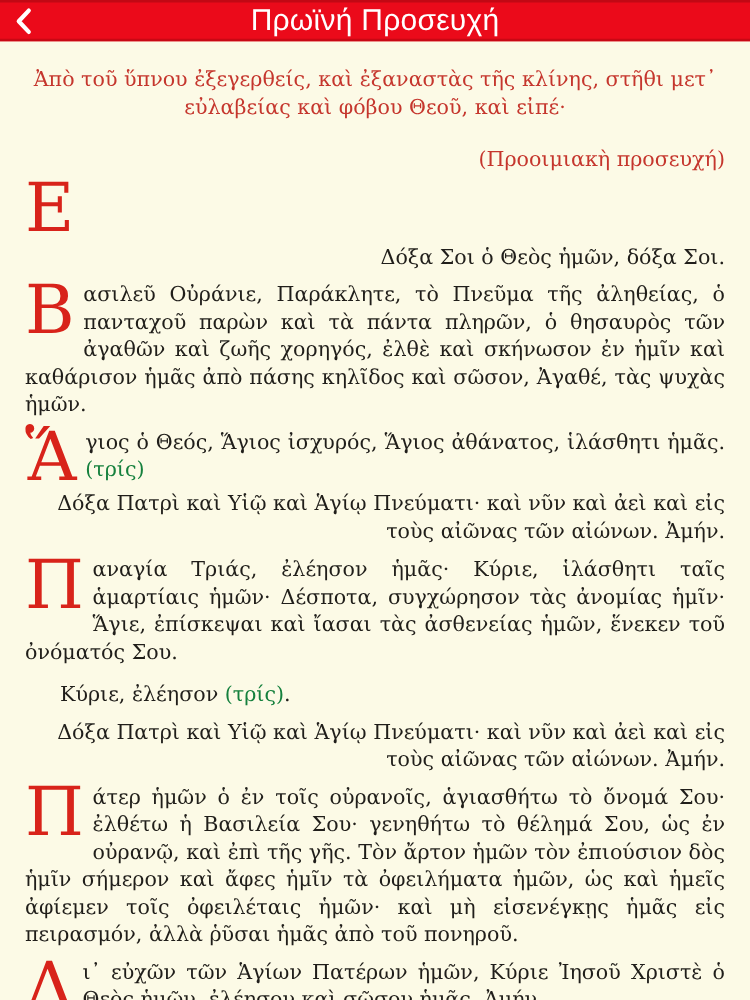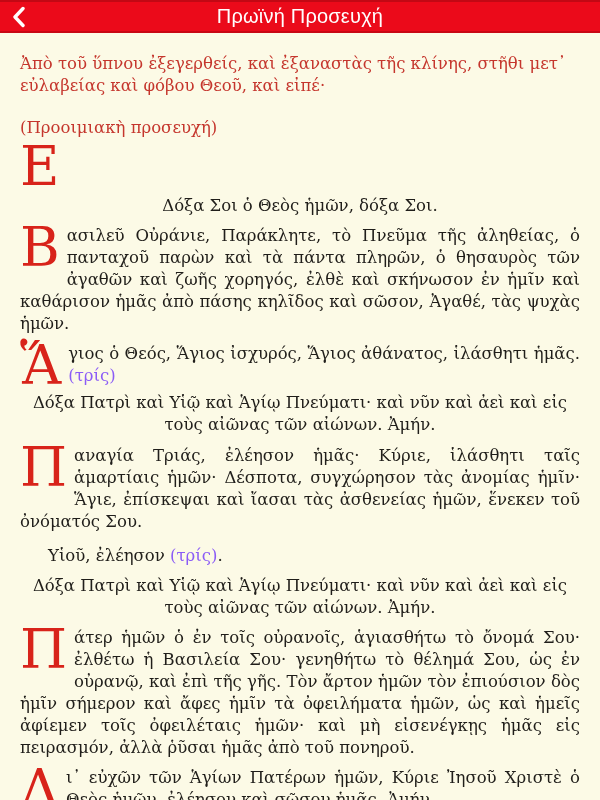--- a/index.html
+++ b/index.html
@@ -18,41 +18,41 @@
     height: 33px; box-sizing: border-box;
     background: #EB0A1A;
     border-top: 2px solid #C20814;
     border-bottom: 2px solid #C80814;
     display: flex; align-items: center; justify-content: center;
     position: relative;
   }
   .navbar .title {
     margin: 0;
     font-family: "Liberation Sans", "DejaVu Sans", sans-serif;
-    font-size: 20px; font-weight: 400; color: #FFFFFF;
+    font-size: 24px; font-weight: 400; color: #FFFFFF;
     letter-spacing: 0.2px;
   }
   .back-btn {
     position: absolute; left: 2px; top: 0; bottom: 0;
     background: none; border: none; padding: 0 10px;
     display: flex; align-items: center; cursor: pointer;
   }
 
   
   .content {
     padding: 20px 20px 0 20px;
     font-size: 16.5px; line-height: 22px;
     color: #201E1A;
   }
   .content p { margin: 0; }
-  .bright { color: #8b5cf6; }
+  .bright { color: #15803d; }
 
-  .rubric   { color: #C5362D; margin: 0 8px; }
-  .heading  { color: #C5362D; text-align: left; }
-  .center   { text-align: center; }
+  .rubric   { color: #C5362D; text-align: center; margin: 0 8px; }
+  .heading  { color: #C5362D; text-align: right; }
+  .center   { text-align: right; }
   .justify  { text-align: justify; }
   .indented { text-indent: 28px; }
 
   .mt3  { margin-top: 3px  !important; }
   .mt5  { margin-top: 5px  !important; }
   .mt8  { margin-top: 8px  !important; }
   .mt9  { margin-top: 9px  !important; }
   .mt12 { margin-top: 12px !important; }
   .mt20 { margin-top: 20px !important; }
 
@@ -89,21 +89,21 @@
     <p class="center mt5">Δόξα Σοι ὁ Θεὸς ἡμῶν, δόξα Σοι.</p>
 
     <p class="justify dc-para mt8"><span class="dropcap">Β</span><span>ασιλεῦ Οὐράνιε, Παράκλητε, τὸ Πνεῦμα τῆς ἀληθείας, ὁ πανταχοῦ παρὼν καὶ τὰ πάντα πληρῶν, ὁ θησαυρὸς τῶν ἀγαθῶν καὶ ζωῆς χορηγός, ἐλθὲ καὶ σκήνωσον ἐν ἡμῖν καὶ καθάρισον ἡμᾶς ἀπὸ πάσης κηλῖδος καὶ σῶσον, Ἀγαθέ, τὰς ψυχὰς ἡμῶν.</span></p>
 
     <p class="justify dc-para mt8"><span class="dropcap">Ἅ</span><span>γιος ὁ Θεός, Ἅγιος ἰσχυρός, Ἅγιος ἀθάνατος, ἱλάσθητι ἡμᾶς. </span><span class="bright">(τρίς)</span></p>
 
     <p class="center mt3">Δόξα Πατρὶ καὶ Υἱῷ καὶ Ἁγίῳ Πνεύματι· καὶ νῦν καὶ ἀεὶ καὶ εἰς τοὺς αἰῶνας τῶν αἰώνων. Ἀμήν.</p>
 
     <p class="justify mt9"><span class="dropcap">Π</span><span>αναγία Τριάς, ἐλέησον ἡμᾶς· Κύριε, ἱλάσθητι ταῖς ἁμαρτίαις ἡμῶν· Δέσποτα, συγχώρησον τὰς ἀνομίας ἡμῖν· Ἅγιε, ἐπίσκεψαι καὶ ἴασαι τὰς ἀσθενείας ἡμῶν, ἕνεκεν τοῦ ὀνόματός Σου.</span></p>
 
-    <p class="indented mt12"><span>Υἱοῦ, ἐλέησον </span><span class="bright">(τρίς)</span><span>.</span></p>
+    <p class="indented mt12"><span>Κύριε, ἐλέησον </span><span class="bright">(τρίς)</span><span>.</span></p>
 
     <p class="center mt8">Δόξα Πατρὶ καὶ Υἱῷ καὶ Ἁγίῳ Πνεύματι· καὶ νῦν καὶ ἀεὶ καὶ εἰς τοὺς αἰῶνας τῶν αἰώνων. Ἀμήν.</p>
 
     <p class="justify mt8"><span class="dropcap">Π</span><span>άτερ ἡμῶν ὁ ἐν τοῖς οὐρανοῖς, ἁγιασθήτω τὸ ὄνομά Σου· ἐλθέτω ἡ Βασιλεία Σου· γενηθήτω τὸ θέλημά Σου, ὡς ἐν οὐρανῷ, καὶ ἐπὶ τῆς γῆς. Τὸν ἄρτον ἡμῶν τὸν ἐπιούσιον δὸς ἡμῖν σήμερον καὶ ἄφες ἡμῖν τὰ ὀφειλήματα ἡμῶν, ὡς καὶ ἡμεῖς ἀφίεμεν τοῖς ὀφειλέταις ἡμῶν· καὶ μὴ εἰσενέγκῃς ἡμᾶς εἰς πειρασμόν, ἀλλὰ ῥῦσαι ἡμᾶς ἀπὸ τοῦ πονηροῦ.</span></p>
 
     <p class="justify dc-para mt8"><span class="dropcap">Δ</span><span>ι᾿ εὐχῶν τῶν Ἁγίων Πατέρων ἡμῶν, Κύριε Ἰησοῦ Χριστὲ ὁ Θεὸς ἡμῶν, ἐλέησον καὶ σῶσον ἡμᾶς. Ἀμήν.</span></p>
 
   </main>
 </div>
 

